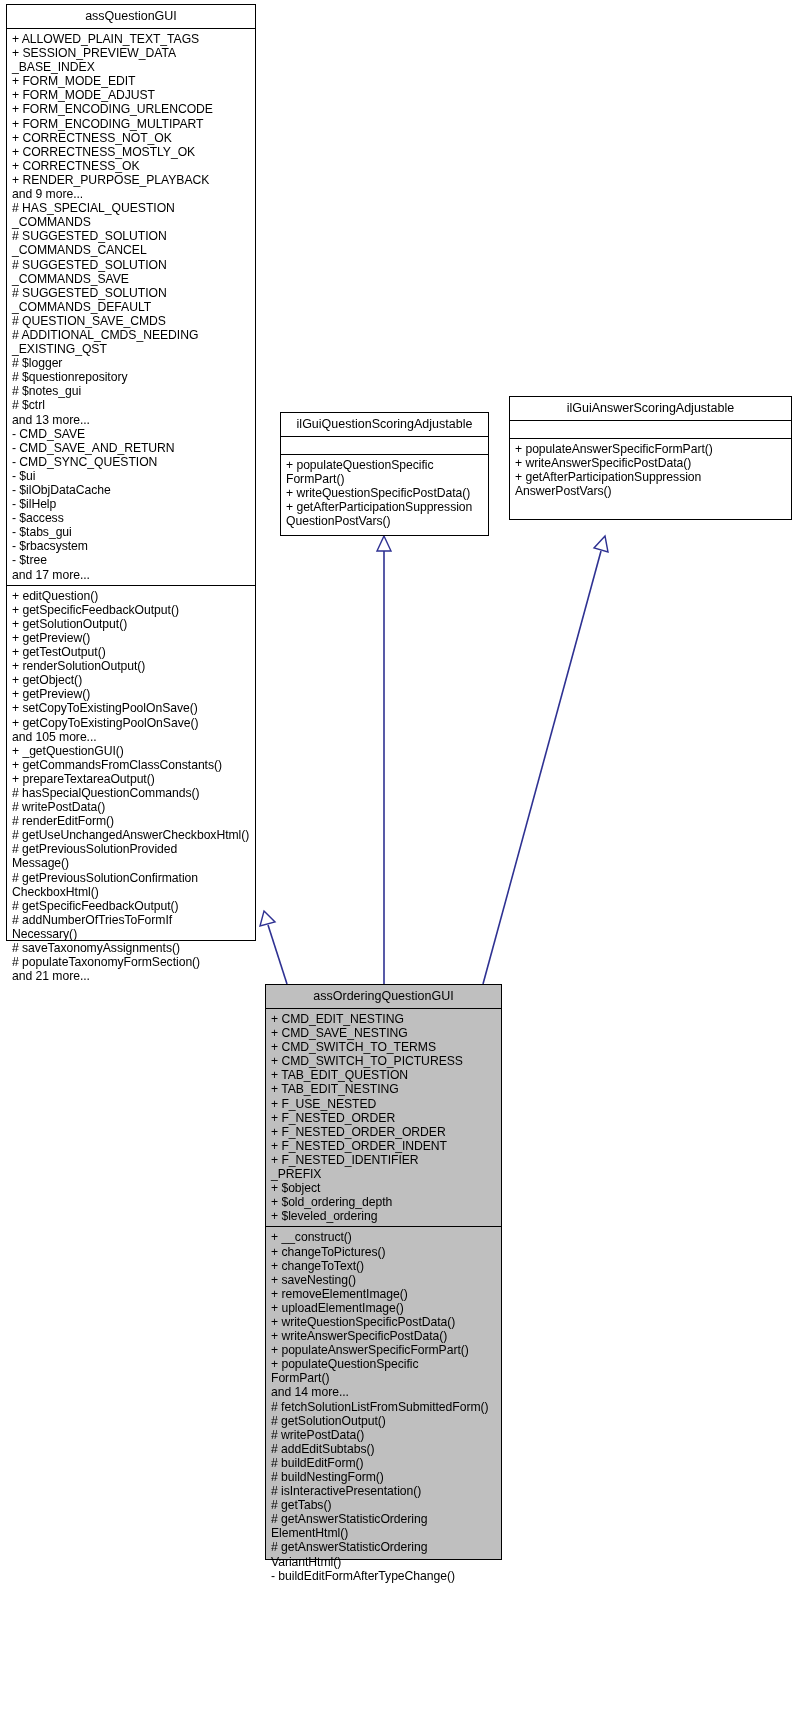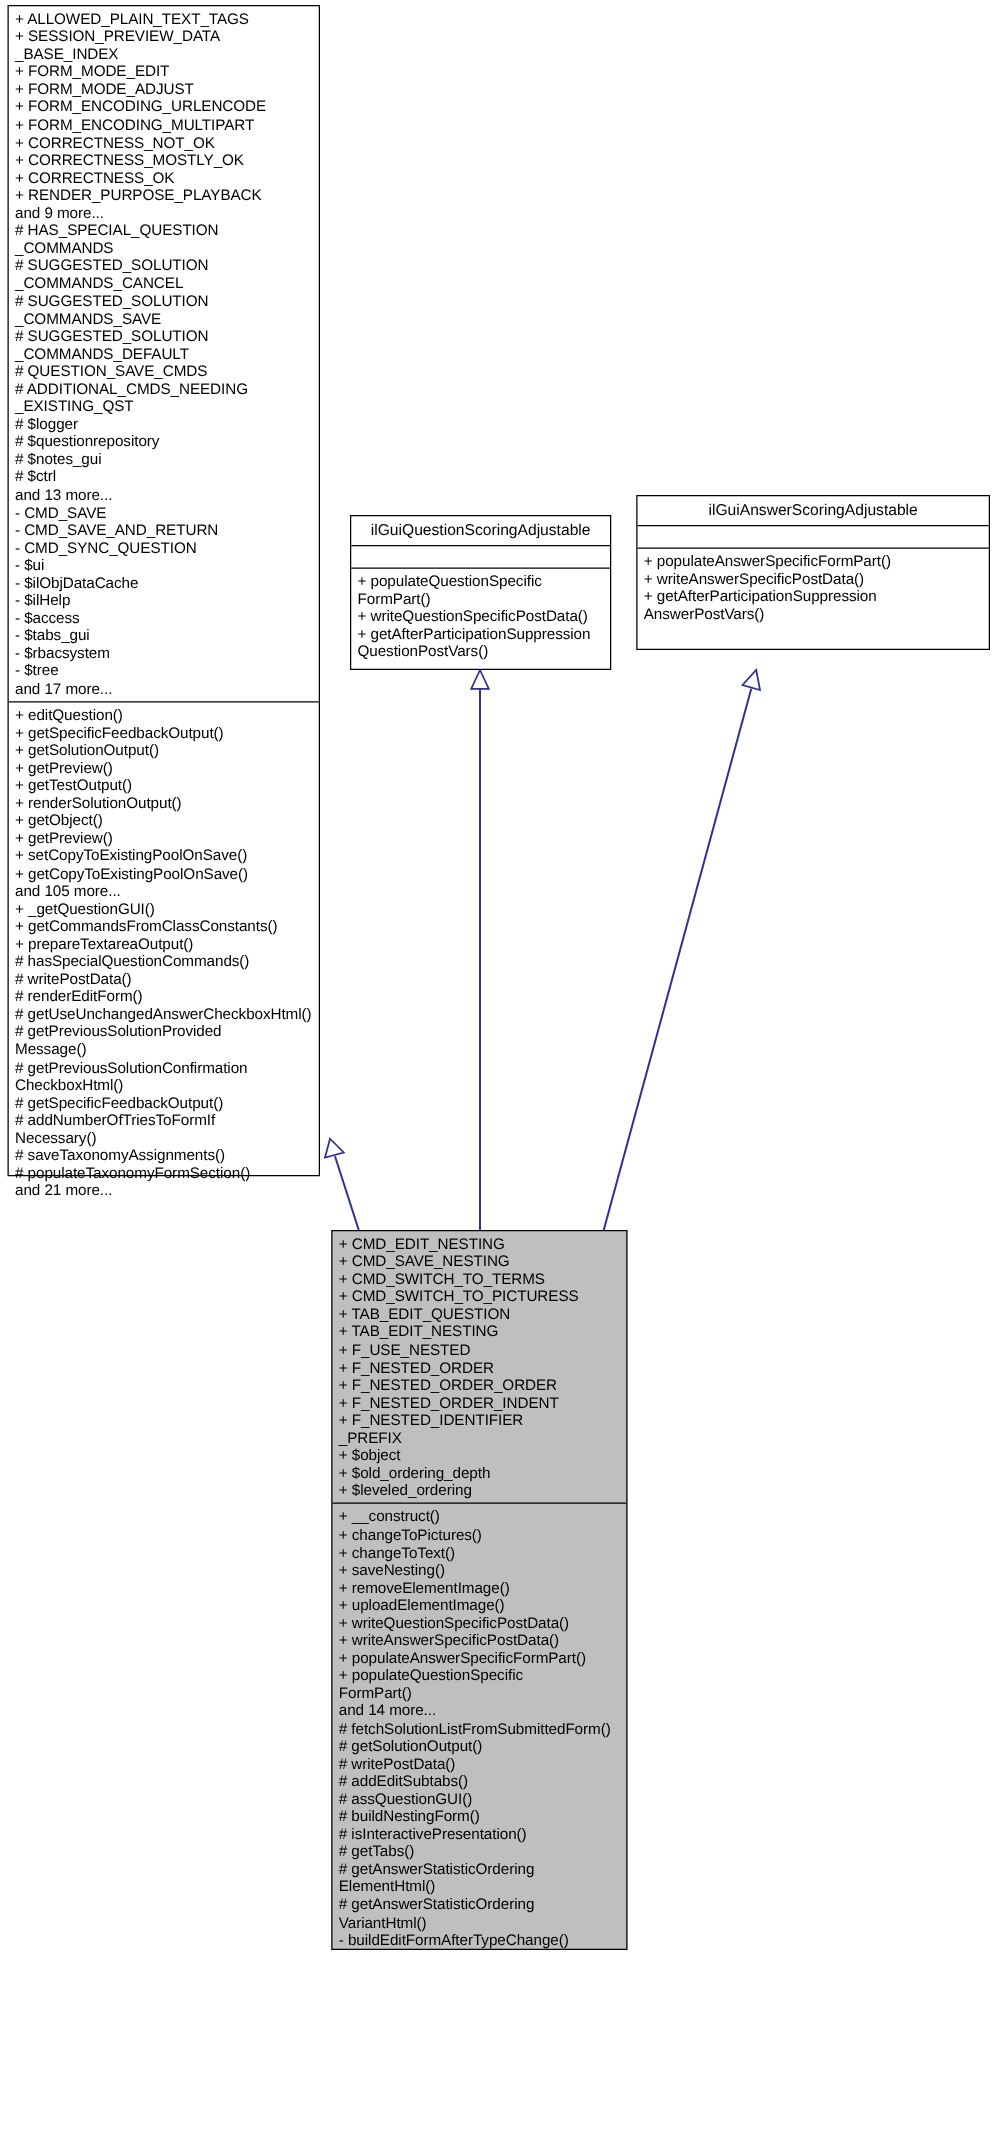--- a/index.html
+++ b/index.html
@@ -84,20 +84,21 @@
       <polygon points="384,536 391,551 377,551" fill="#ffffff" stroke="#2e3192" stroke-width="1.4"></polygon>
     </g>
 
     <g>
       <line x1="483" y1="984" x2="601" y2="551" stroke="#2e3192" stroke-width="1.6"></line>
       <polygon points="605,536 608,552 594,548" fill="#ffffff" stroke="#2e3192" stroke-width="1.4"></polygon>
     </g>
   </svg>
 
   <div class="uml-box" style="left:6px; top:4px; width:250px; height:937px;">
+    <div class="uml-title">assQuestionGUI</div>
     <div class="uml-compartment">
         <div class="uml-line">+ ALLOWED_PLAIN_TEXT_TAGS</div>
         <div class="uml-line">+ SESSION_PREVIEW_DATA</div>
         <div class="uml-line">_BASE_INDEX</div>
         <div class="uml-line">+ FORM_MODE_EDIT</div>
         <div class="uml-line">+ FORM_MODE_ADJUST</div>
         <div class="uml-line">+ FORM_ENCODING_URLENCODE</div>
         <div class="uml-line">+ FORM_ENCODING_MULTIPART</div>
         <div class="uml-line">+ CORRECTNESS_NOT_OK</div>
         <div class="uml-line">+ CORRECTNESS_MOSTLY_OK</div>
@@ -181,20 +182,21 @@
     <div class="uml-compartment empty"></div>
     <div class="uml-compartment">
         <div class="uml-line">+ populateAnswerSpecificFormPart()</div>
         <div class="uml-line">+ writeAnswerSpecificPostData()</div>
         <div class="uml-line">+ getAfterParticipationSuppression</div>
         <div class="uml-line">AnswerPostVars()</div>
       </div>
   </div>
 
   <div class="uml-box filled" style="left:265px; top:984px; width:237px; height:576px;">
+    <div class="uml-title">assOrderingQuestionGUI</div>
     <div class="uml-compartment">
         <div class="uml-line">+ CMD_EDIT_NESTING</div>
         <div class="uml-line">+ CMD_SAVE_NESTING</div>
         <div class="uml-line">+ CMD_SWITCH_TO_TERMS</div>
         <div class="uml-line">+ CMD_SWITCH_TO_PICTURESS</div>
         <div class="uml-line">+ TAB_EDIT_QUESTION</div>
         <div class="uml-line">+ TAB_EDIT_NESTING</div>
         <div class="uml-line">+ F_USE_NESTED</div>
         <div class="uml-line">+ F_NESTED_ORDER</div>
         <div class="uml-line">+ F_NESTED_ORDER_ORDER</div>
@@ -215,21 +217,21 @@
         <div class="uml-line">+ writeQuestionSpecificPostData()</div>
         <div class="uml-line">+ writeAnswerSpecificPostData()</div>
         <div class="uml-line">+ populateAnswerSpecificFormPart()</div>
         <div class="uml-line">+ populateQuestionSpecific</div>
         <div class="uml-line">FormPart()</div>
         <div class="uml-line">and 14 more...</div>
         <div class="uml-line"># fetchSolutionListFromSubmittedForm()</div>
         <div class="uml-line"># getSolutionOutput()</div>
         <div class="uml-line"># writePostData()</div>
         <div class="uml-line"># addEditSubtabs()</div>
-        <div class="uml-line"># assQuestionGUI()</div>
+        <div class="uml-line"># buildEditForm()</div>
         <div class="uml-line"># buildNestingForm()</div>
         <div class="uml-line"># isInteractivePresentation()</div>
         <div class="uml-line"># getTabs()</div>
         <div class="uml-line"># getAnswerStatisticOrdering</div>
         <div class="uml-line">ElementHtml()</div>
         <div class="uml-line"># getAnswerStatisticOrdering</div>
         <div class="uml-line">VariantHtml()</div>
         <div class="uml-line">- buildEditFormAfterTypeChange()</div>
       </div>
   </div>

